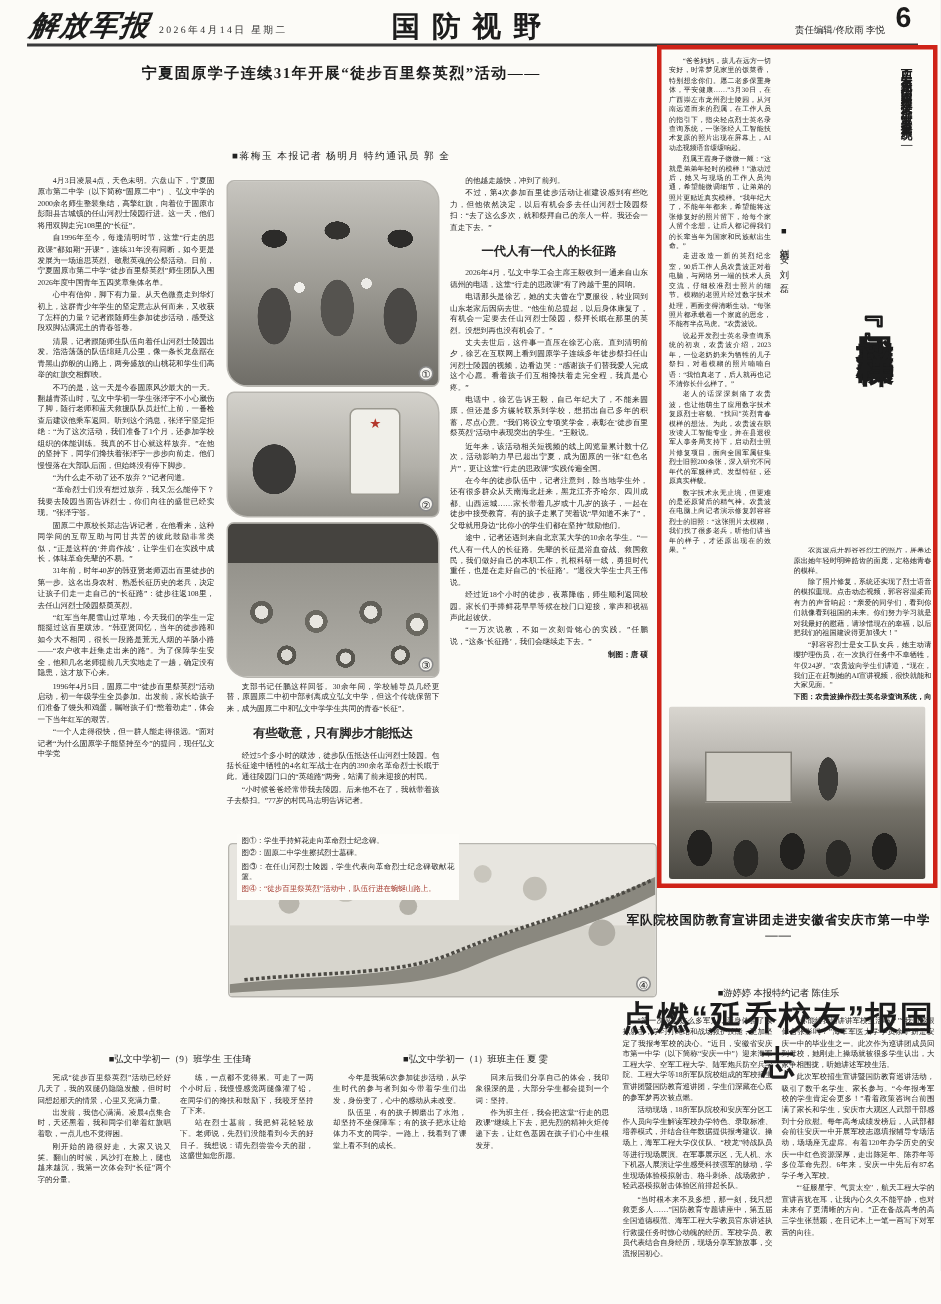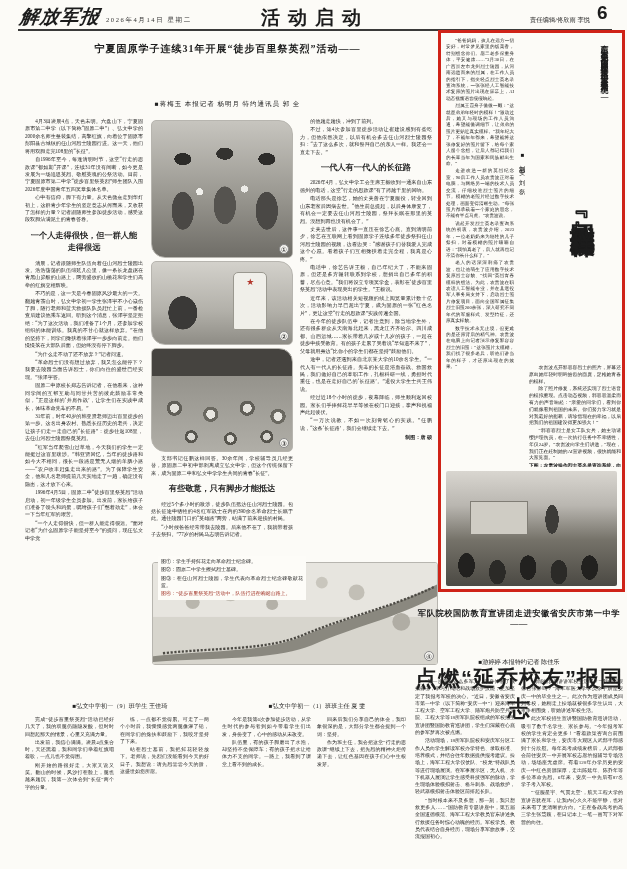--- a/index.html
+++ b/index.html
@@ -89,35 +89,34 @@
   .ba-byline { position:absolute; text-align:center; font-size:6.2px; color:#222; }
   .kicker-small { position:absolute; text-align:center; font-weight:bold; font-size:8.3px; letter-spacing:0.5px; }
 </style>
 </head>
 <body>
 
 <div class="page">
 
   <div class="masthead-logo">解放军报</div>
   <div class="header-date">2026年4月14日 星期二</div>
-  <div class="section-title">活动启动</div>
+  <div class="section-title">国防视野</div>
   <div class="header-editor">责任编辑/佟欣雨 李悦</div>
   <div class="page-num">6</div>
   <div class="header-rule"></div>
 
   <div class="main-kicker">宁夏固原学子连续31年开展“徒步百里祭英烈”活动——</div>
   <div class="main-byline">■蒋梅玉 本报记者 杨明月 特约通讯员 郭 全</div>
 
   <div class="colbox" style="left:25px; top:118px; width:118px; height:556px;">
     <div>
         <p>4月3日凌晨4点，天色未明。六盘山下，宁夏固原市第二中学（以下简称“固原二中”）、弘文中学的2000余名师生整装集结，高擎红旗，向着位于固原市彭阳县古城镇的任山河烈士陵园行进。这一天，他们将用双脚走完108里的“长征”。</p>
         <p>自1996年至今，每逢清明时节，这堂“行走的思政课”都如期“开课”，连续31年没有间断，如今更是发展为一场追思英烈、敬慰英魂的公祭活动。日前，宁夏固原市第二中学“徒步百里祭英烈”师生团队入围2026年度中国青年五四奖章集体名单。</p>
         <p>心中有信仰，脚下有力量。从天色微熹走到华灯初上，这群青少年学生的坚定意志从何而来，又收获了怎样的力量？记者跟随师生参加徒步活动，感受这段双脚沾满泥土的青春答卷。</p>
       </div>
-    <div class="col-subhead">一个人走得很快，但一群人能走得很远</div>
     <div>
         <p>清晨，记者跟随师生队伍向着任山河烈士陵园出发。浩浩荡荡的队伍绵延几公里，像一条长龙盘踞在青黑山峁般的山路上，两旁盛放的山桃花和学生们高举的红旗交相辉映。</p>
         <p>不巧的是，这一天是今春固原风沙最大的一天。翻越青茶山时，弘文中学初一学生张泽宇不小心崴伤了脚，随行老师和蓝天救援队队员赶忙上前，一番检查后建议他乘车返回。听到这个消息，张泽宇坚定拒绝：“为了这次活动，我们准备了1个月，还参加学校组织的体能训练。我真的不甘心就这样放弃。”在他的坚持下，同学们搀扶着张泽宇一步步向前走。他们慢慢落在大部队后面，但始终没有停下脚步。</p>
         <p>“为什么走不动了还不放弃？”记者问道。</p>
         <p>“革命烈士们没有想过放弃，我又怎么能停下？我要去陵园当面告诉烈士，你们向往的盛世已经实现。”张泽宇答。</p>
         <p>固原二中原校长郑志告诉记者，在他看来，这种同学间的互帮互助与同甘共苦的彼此鼓励非常类似，“正是这样的‘并肩作战’，让学生们在实践中成长，体味革命先辈的不易。”</p>
         <p>31年前，时年40岁的韩亚贤老师迈出百里徒步的第一步。这名出身农村、熟悉长征历史的老兵，决定让孩子们走一走自己的“长征路”：徒步往返108里，去任山河烈士陵园祭奠英烈。</p>
         <p>“红军当年爬雪山过草地，今天我们的学生一定能挺过这百里跋涉。”韩亚贤回忆，当年的徒步路和如今大不相同，很长一段路是荒无人烟的羊肠小路——“农户收丰赶集走出来的路”。为了保障学生安全，他和几名老师提前几天实地走了一趟，确定没有隐患，这才放下心来。</p>
         <p>1996年4月5日，固原二中“徒步百里祭英烈”活动启动，初一年级学生全员参加。出发前，家长给孩子们准备了馒头和鸡蛋，嘱咐孩子们“憋着劲走”，体会一下当年红军的艰苦。</p>
         <p>“一个人走得很快，但一群人能走得很远。”面对记者“为什么固原学子能坚持至今”的提问，现任弘文中学党</p>

